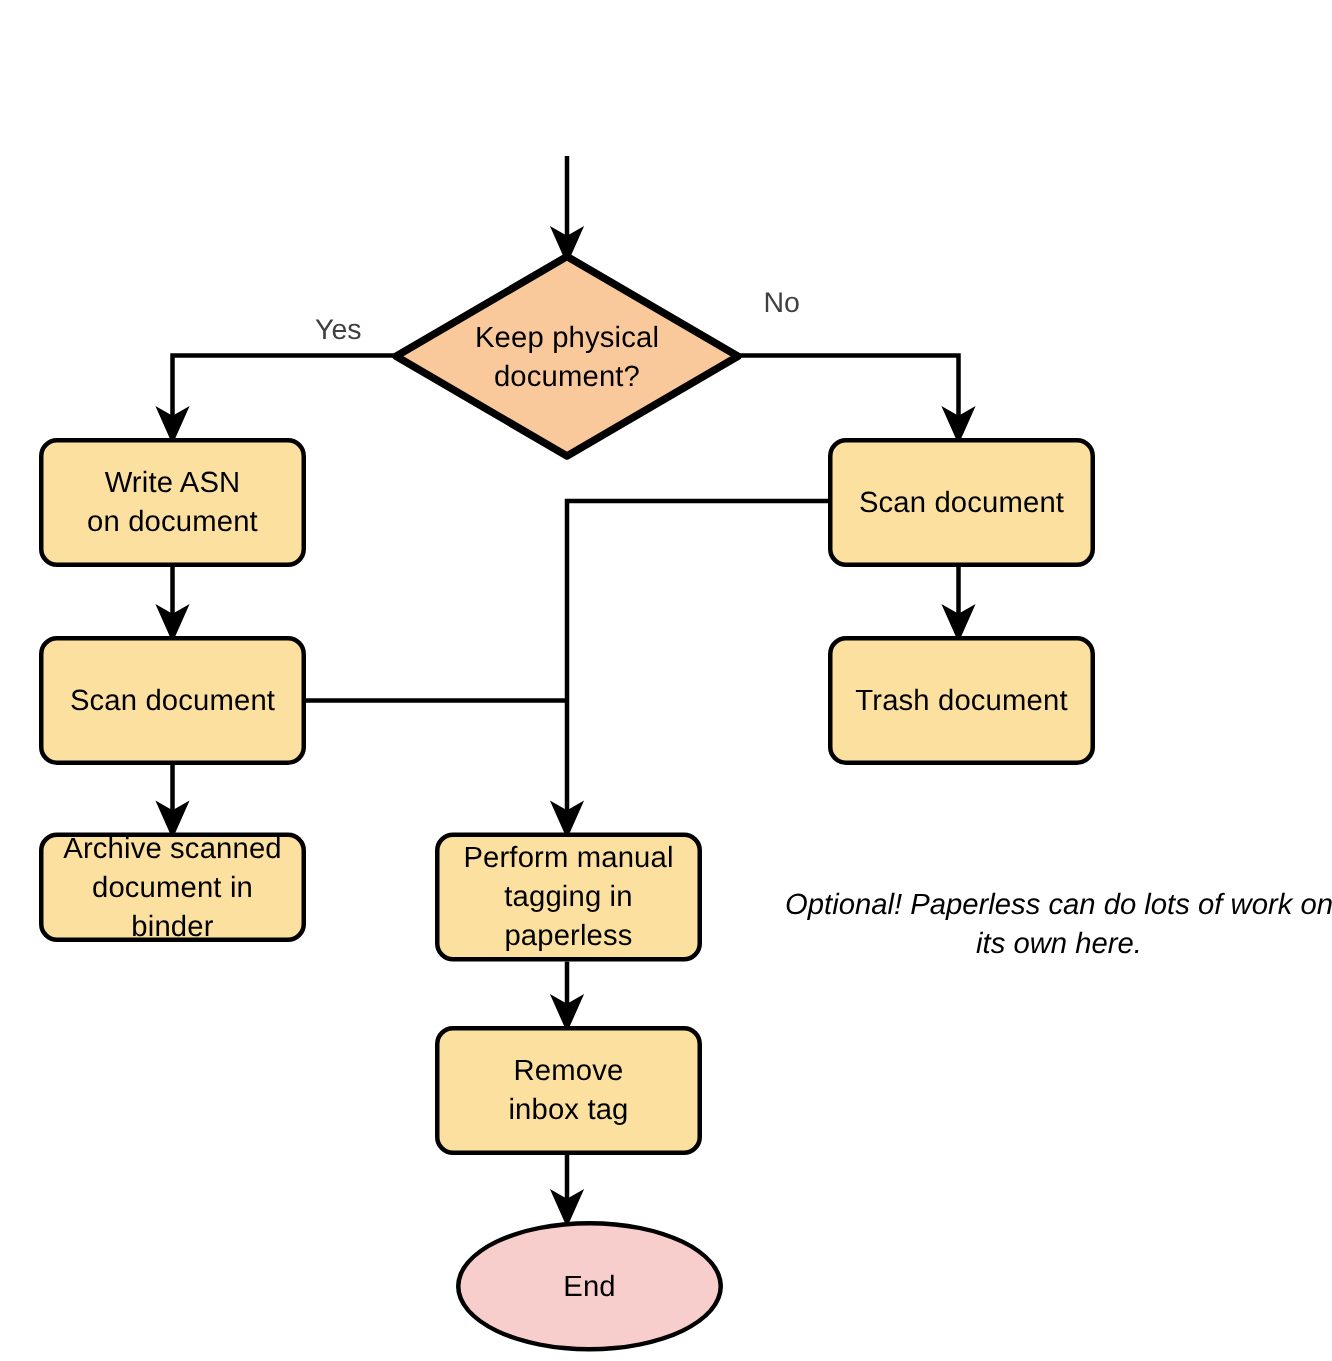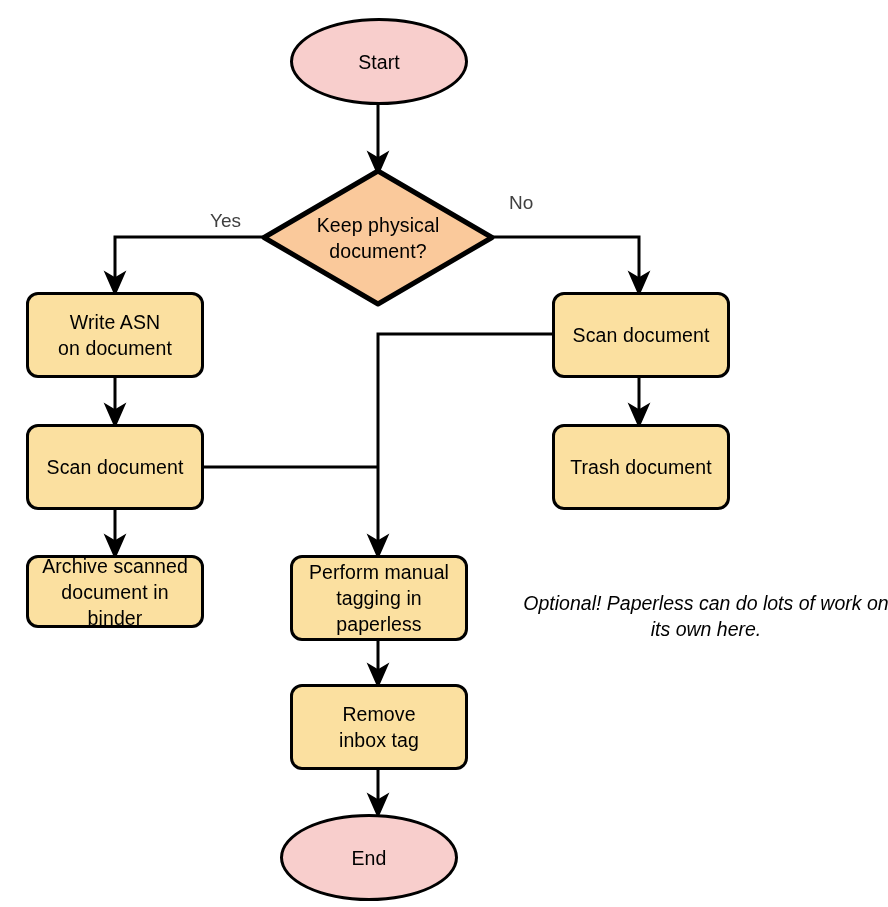--- a/index.html
+++ b/index.html
@@ -108,23 +108,20 @@
       <path d="M378,641 L378,677" marker-end="url(#arrow)"></path>
 
       <path d="M378,769 L378,807" marker-end="url(#arrow)"></path>
     </g>
   </svg>
 
   <svg class="diamond-shape" style="left:260px; top:167px; width:236px; height:141px;" viewBox="0 0 236 141" xmlns="http://www.w3.org/2000/svg">
     <polygon points="118,4 232,70.5 118,137 4,70.5" fill="#FAC99B" stroke="#000000" stroke-width="5" stroke-linejoin="round"></polygon>
   </svg>
 
-  <div class="node term" style="left:290px; top:18px; width:178px; height:87px;">
-    <span>Start</span>
-  </div>
 
   <div class="node decision-label" style="left:280px; top:172px; width:196px; height:131px;">
     <span>Keep physical
 document?</span>
   </div>
 
   <div class="node proc" style="left:26px; top:292px; width:178px; height:86px;">
     <span>Write ASN
 on document</span>
   </div>
@@ -151,21 +148,21 @@
     <span>Perform manual
 tagging in
 paperless</span>
   </div>
 
   <div class="node proc" style="left:290px; top:684px; width:178px; height:86px;">
     <span>Remove
 inbox tag</span>
   </div>
 
-  <div class="node term" style="left:280px; top:814px; width:178px; height:87px;">
+  <div class="node term" style="left:304px; top:814px; width:178px; height:87px;">
     <span>End</span>
   </div>
 
   <div class="edge-label" style="left:210px; top:210px;">Yes</div>
 
   <div class="edge-label" style="left:509px; top:192px;">No</div>
 
   <div class="note" style="left:506px; top:590px; width:400px;text-align:center;">Optional! Paperless can do lots of work on
 its own here.</div>
 

